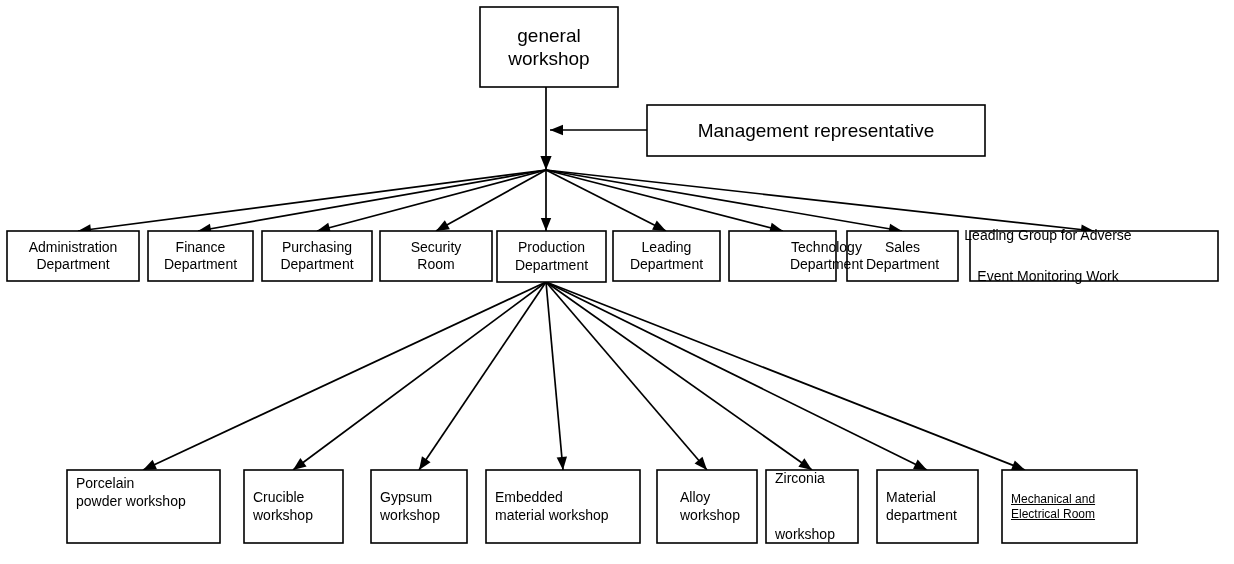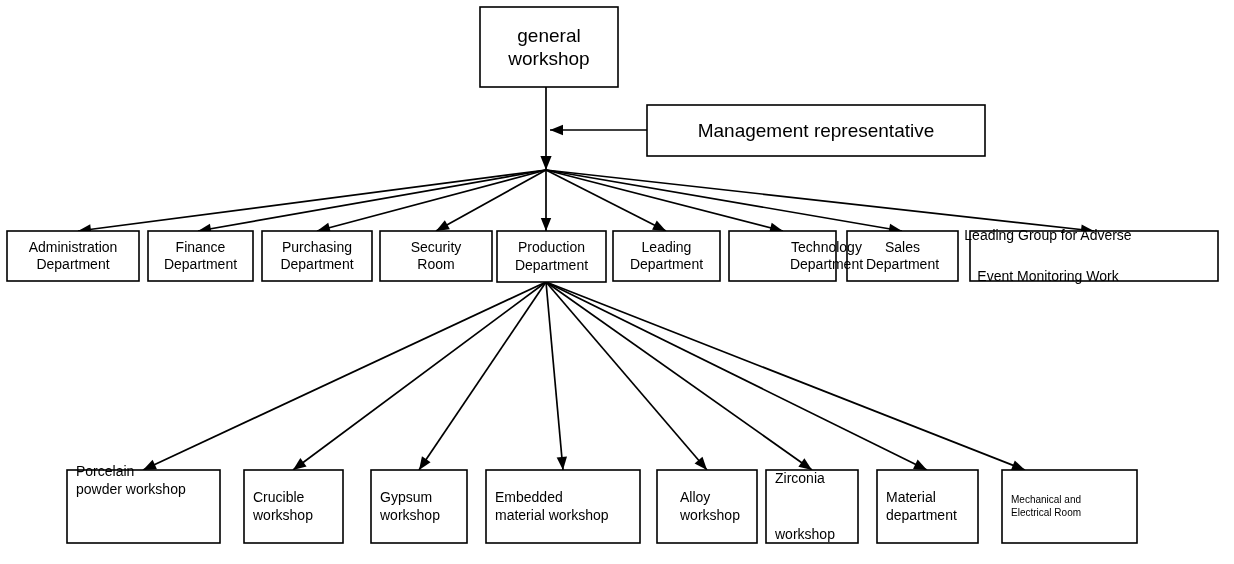--- a/index.html
+++ b/index.html
@@ -125,22 +125,22 @@
       <div class="node-label center" style="left: 647px; top: 105px; width: 338px; height: 51px; font-size: 19px;"><span class="ln">Management representative</span></div>
       <div class="node-label center" style="left: 7px; top: 231px; width: 132px; height: 50px; font-size: 14px;"><span class="ln">Administration</span><span class="ln">Department</span></div>
       <div class="node-label center" style="left: 148px; top: 231px; width: 105px; height: 50px; font-size: 14px;"><span class="ln">Finance</span><span class="ln">Department</span></div>
       <div class="node-label center" style="left: 262px; top: 231px; width: 110px; height: 50px; font-size: 14px;"><span class="ln">Purchasing</span><span class="ln">Department</span></div>
       <div class="node-label center" style="left: 380px; top: 231px; width: 112px; height: 50px; font-size: 14px;"><span class="ln">Security</span><span class="ln">Room</span></div>
       <div class="node-label center" style="left: 497px; top: 231px; width: 109px; height: 51px; font-size: 14px;"><span class="ln">Production</span><span class="ln">Department</span></div>
       <div class="node-label center" style="left: 613px; top: 231px; width: 107px; height: 50px; font-size: 14px;"><span class="ln">Leading</span><span class="ln">Department</span></div>
       <div class="node-label center" style="left: 729px; top: 231px; width: 107px; height: 50px; font-size: 14px; margin-left: 44px;"><span class="ln">Technology</span><span class="ln">Department</span></div>
       <div class="node-label center" style="left: 847px; top: 231px; width: 111px; height: 50px; font-size: 14px;"><span class="ln">Sales</span><span class="ln">Department</span></div>
       <div class="node-label center" style="left: 934px; top: 231px; width: 228px; height: 50px; font-size: 14px; gap: 24px;"><span class="ln">Leading Group for Adverse</span><span class="ln">Event Monitoring Work</span></div>
-      <div class="node-label left" style="left: 67px; top: 444px; width: 153px; height: 73px; font-size: 14px; border-radius: 17px;"><span class="ln">Porcelain</span><span class="ln">powder workshop</span></div>
+      <div class="node-label left" style="left: 67px; top: 456px; width: 153px; height: 73px; font-size: 14px; border-radius: 17px;"><span class="ln">Porcelain</span><span class="ln">powder workshop</span></div>
       <div class="node-label left" style="left: 244px; top: 470px; width: 99px; height: 73px; font-size: 14px;"><span class="ln">Crucible</span><span class="ln">workshop</span></div>
       <div class="node-label left" style="left: 371px; top: 470px; width: 96px; height: 73px; font-size: 14px;"><span class="ln">Gypsum</span><span class="ln">workshop</span></div>
       <div class="node-label left" style="left: 486px; top: 470px; width: 154px; height: 73px; font-size: 14px;"><span class="ln">Embedded</span><span class="ln">material workshop</span></div>
       <div class="node-label left" style="left: 657px; top: 470px; width: 100px; height: 73px; font-size: 14px; margin-left: 14px;"><span class="ln">Alloy</span><span class="ln">workshop</span></div>
       <div class="node-label left" style="left: 766px; top: 470px; width: 92px; height: 73px; font-size: 14px; gap: 39px;"><span class="ln">Zirconia</span><span class="ln">workshop</span></div>
       <div class="node-label left" style="left: 877px; top: 470px; width: 101px; height: 73px; font-size: 14px;"><span class="ln">Material</span><span class="ln">department</span></div>
-      <div class="node-label left" style="left: 1002px; top: 470px; width: 135px; height: 73px; font-size: 10px;"><span class="ln">Mechanical and</span><span class="ln">Electrical Room</span></div>
+      <div class="node-label left" style="left: 1002px; top: 470px; width: 135px; height: 73px; font-size: 12px; text-decoration: underline;"><span class="ln">Mechanical and</span><span class="ln">Electrical Room</span></div>
     </div>
 </div>
 
 </body></html>

